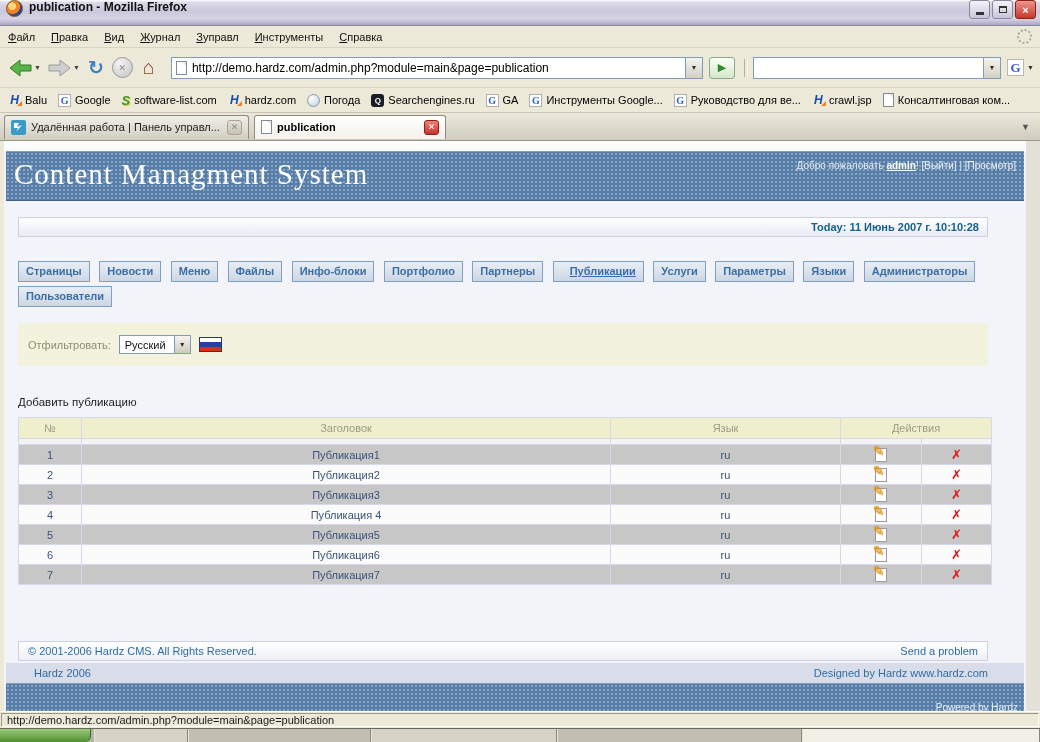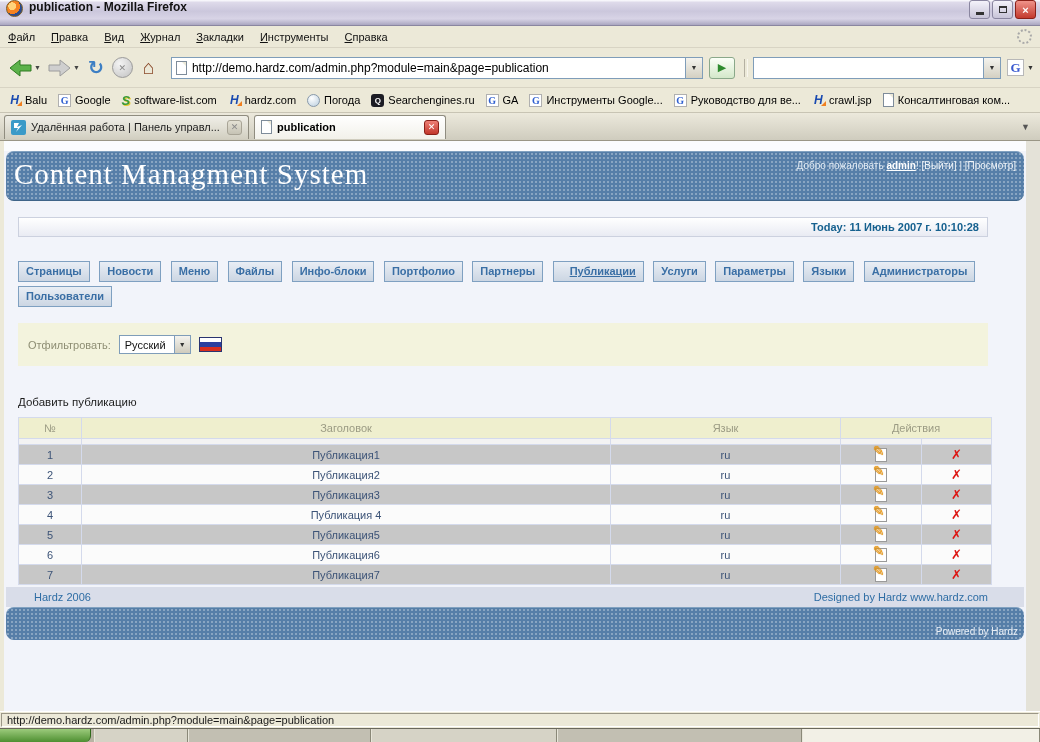--- a/index.html
+++ b/index.html
@@ -87,21 +87,21 @@
     justify-content:center; font-size:9px; font-weight:bold;}
   .tab-close.gray { background:linear-gradient(#e4e1d4,#c6c3b5); border:1px solid #a8a496; color:#8a8a8a;}
   .tab-close.red { background:linear-gradient(#ee8076,#c2372b); border:1px solid #8a2018; color:#fff;}
   .tab-list-caret { margin-left:auto; align-self:center; font-size:9px; color:#555; padding:0 6px;}
 
   
   .viewport { flex:1; background:#f2f4fa; overflow:hidden; position:relative; border-left:4px solid #ece9d8; border-right:14px solid #e4e2d8;}
   .page-top-strip { height:10px; background:#fbfcfe; }
   .dotted { background-color:#567ea8;
     background-image:radial-gradient(rgba(255,255,255,0.30) 1px, rgba(0,0,0,0) 1.1px);
-    background-size:4px 4px;border-radius:8px; }
+    background-size:4px 4px; }
   .cms-header { height:50px; margin:0 2px; position:relative; border-top:1px solid #81a1c0; border-bottom:1px solid #3f6488;}
   .cms-title { position:absolute; left:8px; top:6px; font-family:"Liberation Serif","DejaVu Serif",serif;
     font-size:29px; color:#fff; font-weight:normal; letter-spacing:1px;}
   .welcome { position:absolute; right:8px; top:8px; font-size:10px; color:#e3ecf4;}
   .welcome b { color:#fff;text-decoration:underline; }
   .welcome .wlink { color:#f2f6fa; }
   .today-bar { margin:16px 38px 0 14px; height:20px; background:linear-gradient(#ffffff,#e9ebf3);
     border:1px solid #ccd1df; text-align:right; font-size:11px; font-weight:bold; color:#16618f;
     line-height:18px; padding-right:8px;}
   .nav-row { margin:24px 14px 0 14px; }
@@ -173,21 +173,21 @@
         <span class="restglyph"></span>
       </span>
     <span class="winbtn close">×</span>
   </div>
 
   <div class="menubar">
     <span class="menu-item"><u>Ф</u><span>айл</span></span>
     <span class="menu-item"><u>П</u><span>равка</span></span>
     <span class="menu-item"><u>В</u><span>ид</span></span>
     <span class="menu-item"><u>Ж</u><span>урнал</span></span>
-    <span class="menu-item"><u>З</u><span>акладки</span></span>
+    <span class="menu-item"><u>З</u><span>управл</span></span>
     <span class="menu-item"><u>И</u><span>нструменты</span></span>
     <span class="menu-item"><u>С</u><span>правка</span></span>
     <span class="throbber"></span>
   </div>
 
   <div class="navbar">
     <span class="navbtn">
       <svg width="25" height="20" viewBox="0 0 25 20">
           <path d="M12 2 L2 10 L12 18 L12 13 L23 13 L23 7 L12 7 Z" fill="#5cb24a" stroke="#2f7a22"></path>
         </svg>
@@ -397,20 +397,24 @@
       <tr class="row-odd">
         <td>7</td>
         <td>Публикация7</td>
         <td>ru</td>
         <td><span class="edit-ico"></span></td>
         <td><span class="del-ico">✗</span></td>
       </tr>
     </tbody>
       </table>
 
+    <div class="footer1">
+      <span>© 2001-2006 Hardz CMS. All Rights Reserved.</span>
+      <span class="f-link">Send a problem</span>
+    </div>
     <div class="footer2">
       <span>Hardz 2006</span>
       <span>Designed by Hardz www.hardz.com</span>
     </div>
     <div class="footer-band dotted">
       <span class="powered">Powered by Hardz</span>
     </div>
   </div>
 
   <div class="statusbar">

